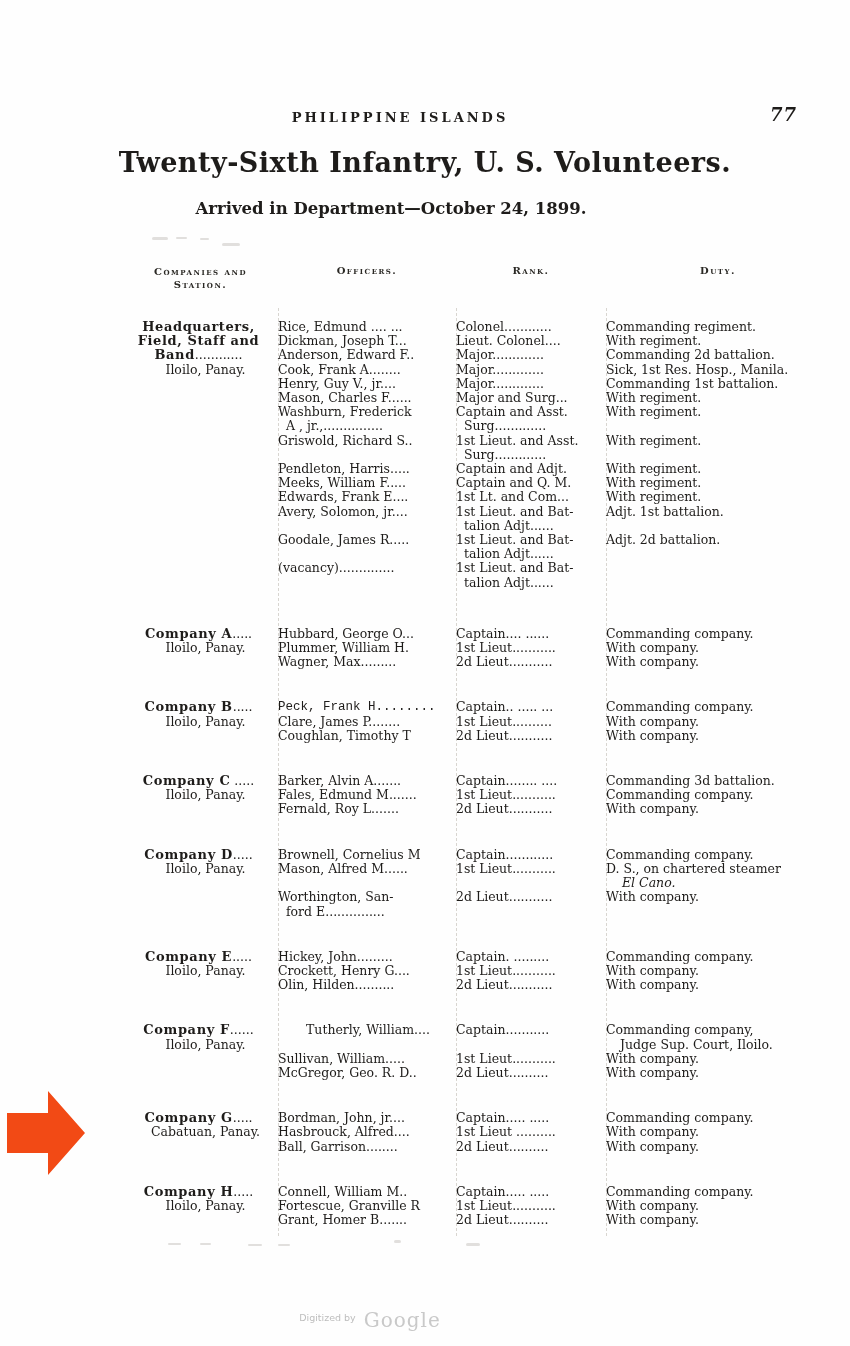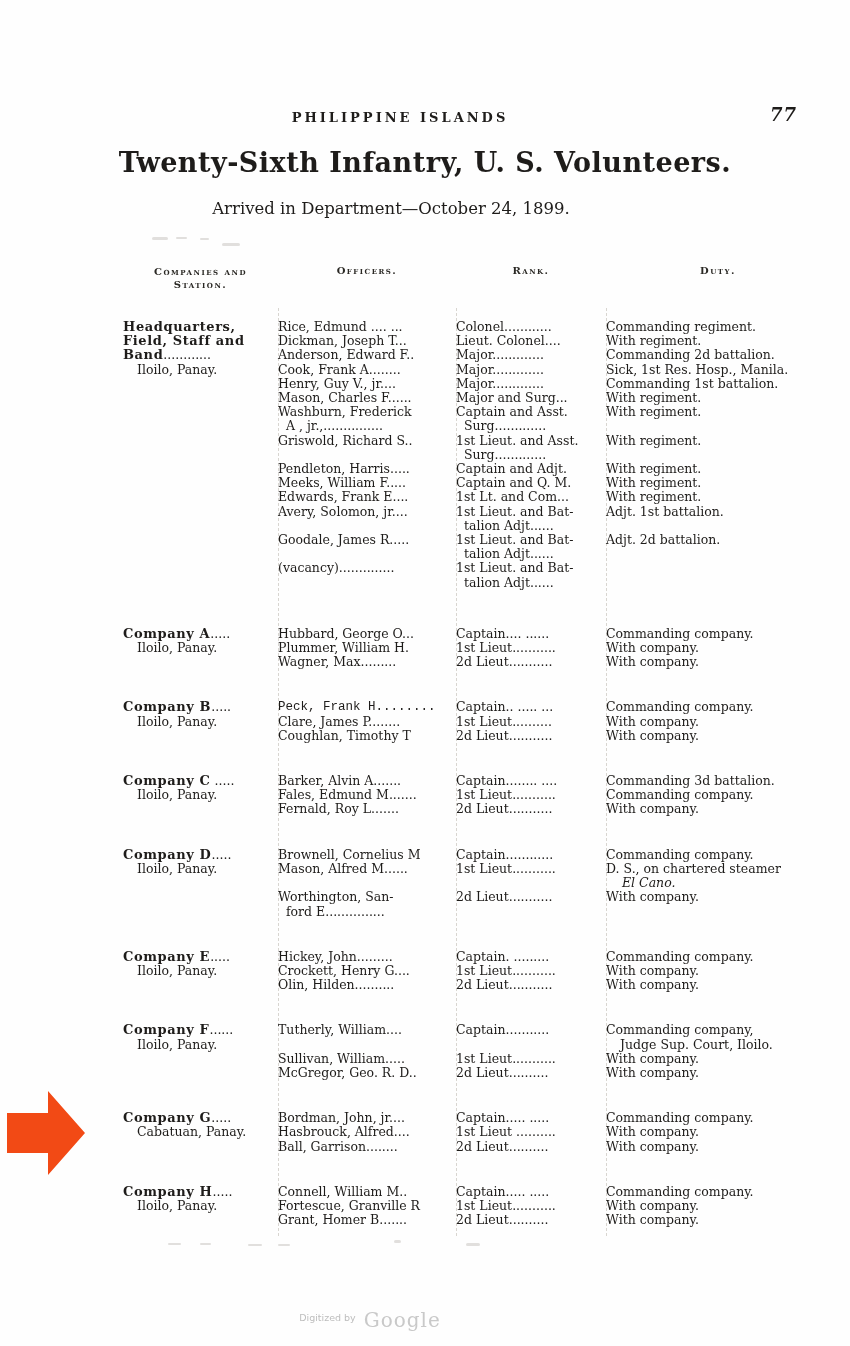--- a/index.html
+++ b/index.html
@@ -20,21 +20,21 @@
     font-style:italic; font-weight:bold; letter-spacing:1px;
   }
 
   
   .doc-title {
     position:absolute; top:147px; left:0; width:850px; text-align:center;
     font-size:27px; font-weight:bold; letter-spacing:0.5px;
   }
   .doc-subtitle {
     position:absolute; top:199px; left:0; width:782px; text-align:center;
-    font-size:16.5px; font-weight:normal;
+    font-size:16.5px; font-weight:bold;
   }
 
   
   .colheads {
     position:absolute; top:265px; left:123px; width:707px;
     display:grid; grid-template-columns:155px 178px 150px 1fr;
     font-size:10px; font-variant:small-caps; letter-spacing:1.5px;
     text-align:center; font-weight:bold; color:#2a2824;
   }
   .colheads .two-line { line-height:13px; }
@@ -43,21 +43,21 @@
   .vsep { position:absolute; top:308px; height:928px; border-left:1px dashed #d8d5d0; width:0; }
 
   
   .table-body { position:absolute; top:320px; left:123px; width:707px; }
   .section {
     display:grid; grid-template-columns:155px 178px 150px 1fr;
     font-size:12.5px; line-height:14.2px; margin-bottom:31px;
   }
   .section.hq { margin-bottom:37px; }
   .cell { white-space:pre-wrap; padding-right:3px; }
-  .col1 { padding-right:4px; }
+  .col1 { padding-right:4px;text-align:center; }
   .col1 .lbl b { font-weight:bold; letter-spacing:0.6px; font-size:13px; }
   .col1 .station { padding-left:14px; }
 
   
   .red-arrow {
     position:absolute; left:7px; top:1086px; width:78px; height:84px;
     clip-path:polygon(0 22px, 41px 22px, 41px 0, 78px 42px, 41px 84px, 41px 62px, 0 62px);
   }
 
   
@@ -241,21 +241,21 @@
         <div class="cell" style="grid-area: 2 / 4;">With company.</div>
         <div class="cell" style="grid-area: 3 / 2;">Olin, Hilden..........</div>
         <div class="cell" style="grid-area: 3 / 3;">2d Lieut...........</div>
         <div class="cell" style="grid-area: 3 / 4;">With company.</div>
       </div>
       <div class="section">
         <div class="col1" style="grid-area: 1 / 1 / span 3;">
           <div class="lbl"><b>Company F</b>......</div>
           <div class="station">Iloilo, Panay.</div>
         </div>
-        <div class="cell" style="grid-area: 1 / 2;">Tutherly, William....</div>
+        <div class="cell" style="grid-area: 1 / 2; margin-left: 28px;">Tutherly, William....</div>
         <div class="cell" style="grid-area: 1 / 3;">Captain...........</div>
         <div class="cell" style="grid-area: 1 / 4;"><div>Commanding company,</div><div style="padding-left: 14px;">Judge Sup. Court, Iloilo.</div></div>
         <div class="cell" style="grid-area: 2 / 2;">Sullivan, William.....</div>
         <div class="cell" style="grid-area: 2 / 3;">1st Lieut...........</div>
         <div class="cell" style="grid-area: 2 / 4;">With company.</div>
         <div class="cell" style="grid-area: 3 / 2;">McGregor, Geo. R. D..</div>
         <div class="cell" style="grid-area: 3 / 3;">2d Lieut..........</div>
         <div class="cell" style="grid-area: 3 / 4;">With company.</div>
       </div>
       <div class="section">

